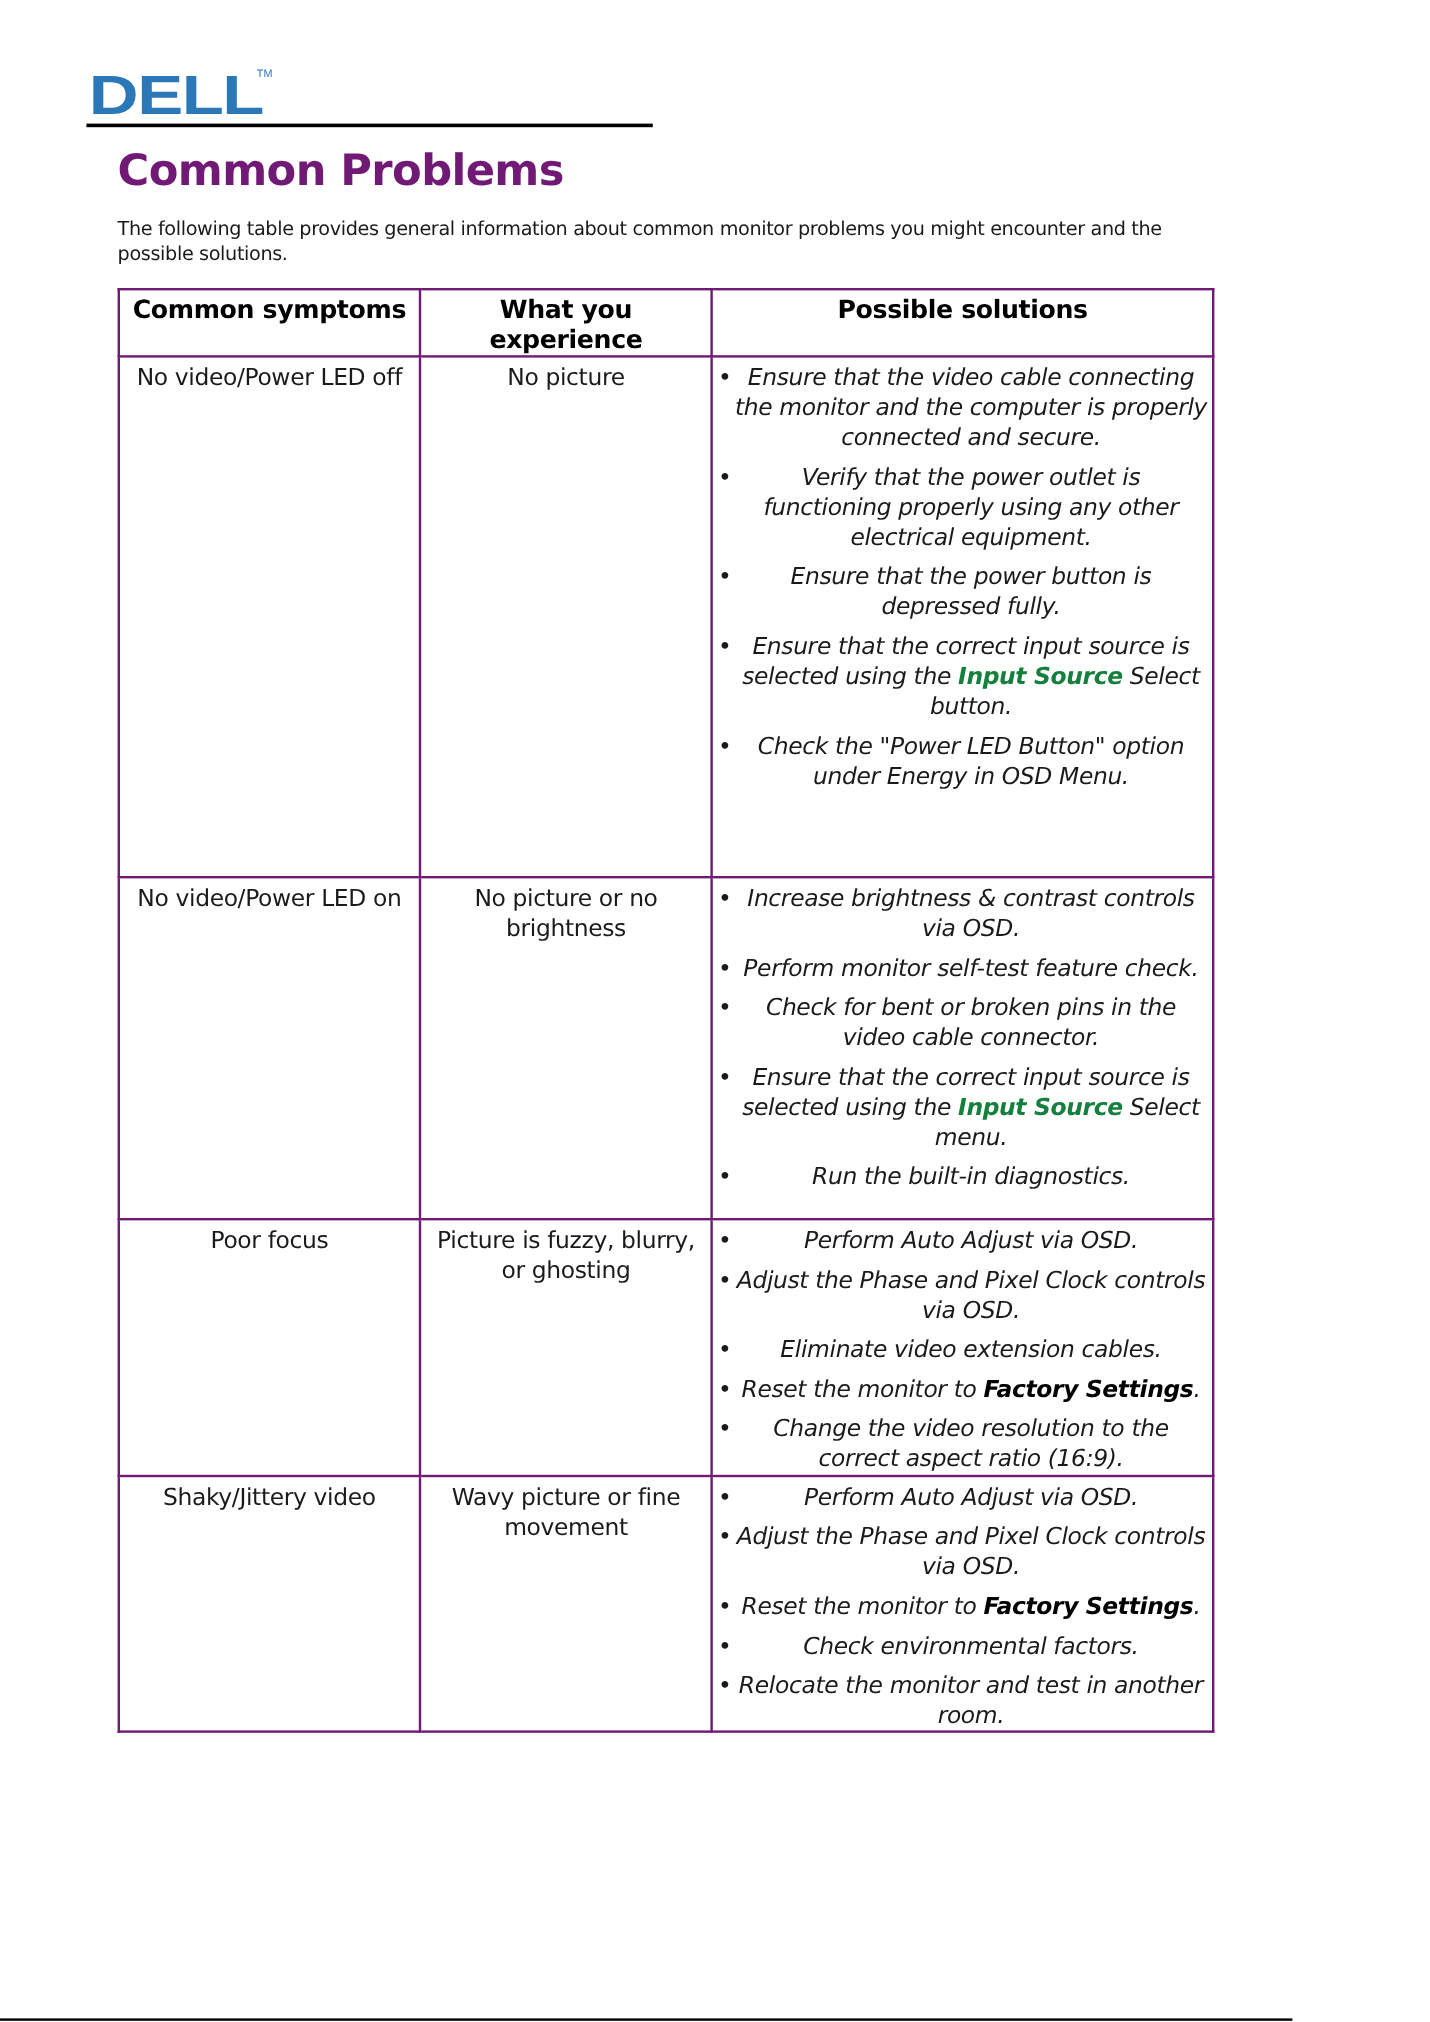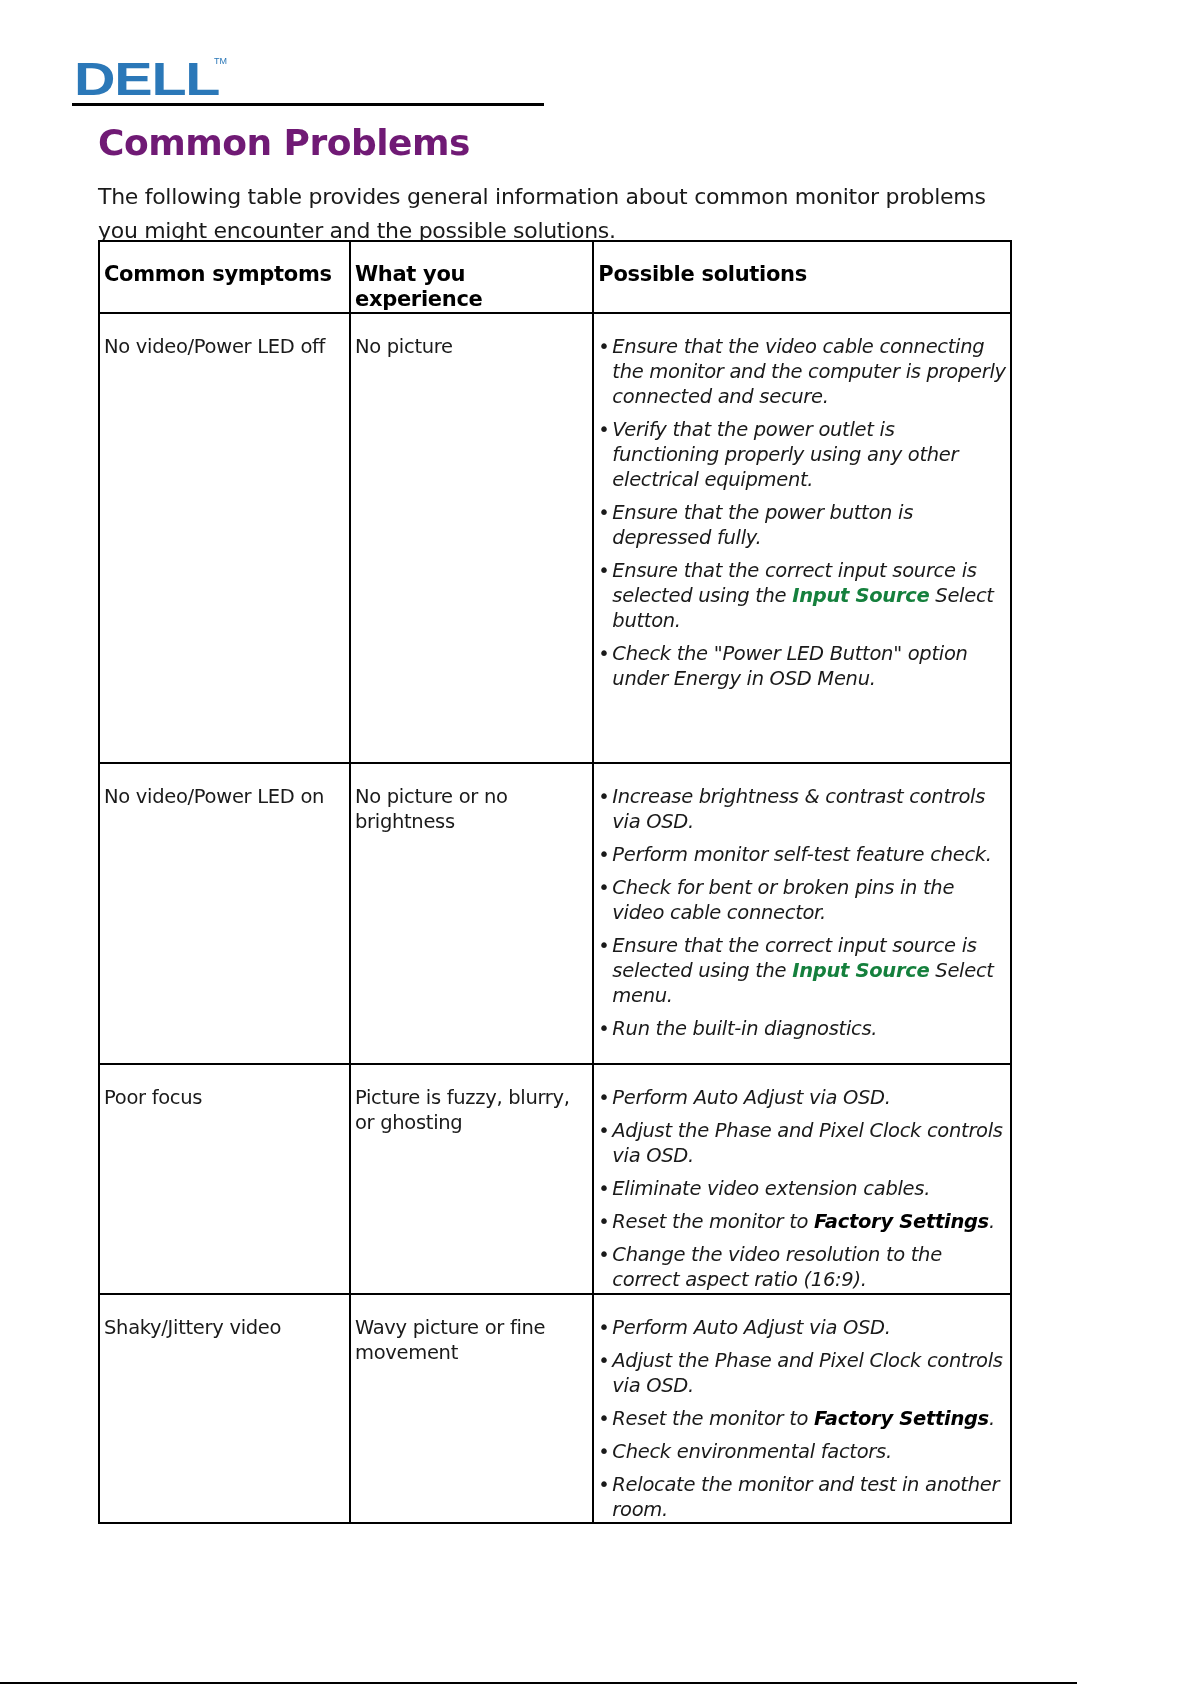--- a/index.html
+++ b/index.html
@@ -7,26 +7,26 @@
            font-family: "DejaVu Sans", sans-serif; color: #1a1a1a; }
     .logo { position: absolute; left: 74px; top: 58px; width: 150px; height: 42px; }
     .logo-text { font-family: "Liberation Sans", sans-serif; font-weight: 900; font-size: 46px;
                  color: #2b78b8; letter-spacing: -1px; line-height: 42px; display: inline-block;
                  transform: scaleX(1.25); transform-origin: left center; }
     .tm { position: absolute; left: 140px; top: -2px; font-family: "Liberation Sans", sans-serif;
           font-size: 9px; color: #2b78b8; }
     .header-rule { position: absolute; left: 72px; top: 103px; width: 472px; height: 3px; background: #000; }
     .page-title { position: absolute; left: 98px; top: 122px; margin: 0; font-family: "DejaVu Sans", sans-serif;
                   font-weight: bold; font-size: 36px; letter-spacing: -0.5px; color: #701a75; }
-    .intro { position: absolute; left: 98px; top: 180px; width: 930px; margin: 0; font-size: 22px;
-             line-height: 34px; letter-spacing: -0.3px; }
+    .intro { position: absolute; left: 98px; top: 180px; width: 930px; margin: 0; font-size: 16px;
+             line-height: 21px; letter-spacing: -0.3px; }
     table.problems { position: absolute; left: 98px; top: 240px; width: 914px; border-collapse: collapse;
                      font-size: 19.5px; letter-spacing: -0.3px; }
-    table.problems td, table.problems th { border: 2px solid #000000; vertical-align: top; padding: 20px 4px 0 4px;
-                     text-align: left; }
+    table.problems td, table.problems th { border: 2px solid #701a75; vertical-align: top; padding: 4px 4px 0 4px;
+                     text-align: center; }
     table.problems th { font-weight: bold; line-height: 25px; height: 48px; font-size: 21px; color: #000; }
     table.problems td { line-height: 25px; }
     .c1 { width: 244px; } .c2 { width: 236px; } .c3 { width: 414px; }
     ul.sol { list-style: none; margin: 0; padding: 0; }
     ul.sol li { position: relative; padding-left: 14px; margin-bottom: 8px; font-style: italic; }
     ul.sol li::before { content: "\2022"; position: absolute; left: 0; top: 0; }
     ul.sol li:last-child { margin-bottom: 0; }
     .link { color: #15803d; font-weight: bold; }
     .bold { font-weight: bold; color: #000; }
     .r1 td { height: 428px; margin-top: 32px; } .r2 td { height: 279px; } .r3 td { height: 208px; } .r4 td { height: 203px; }

